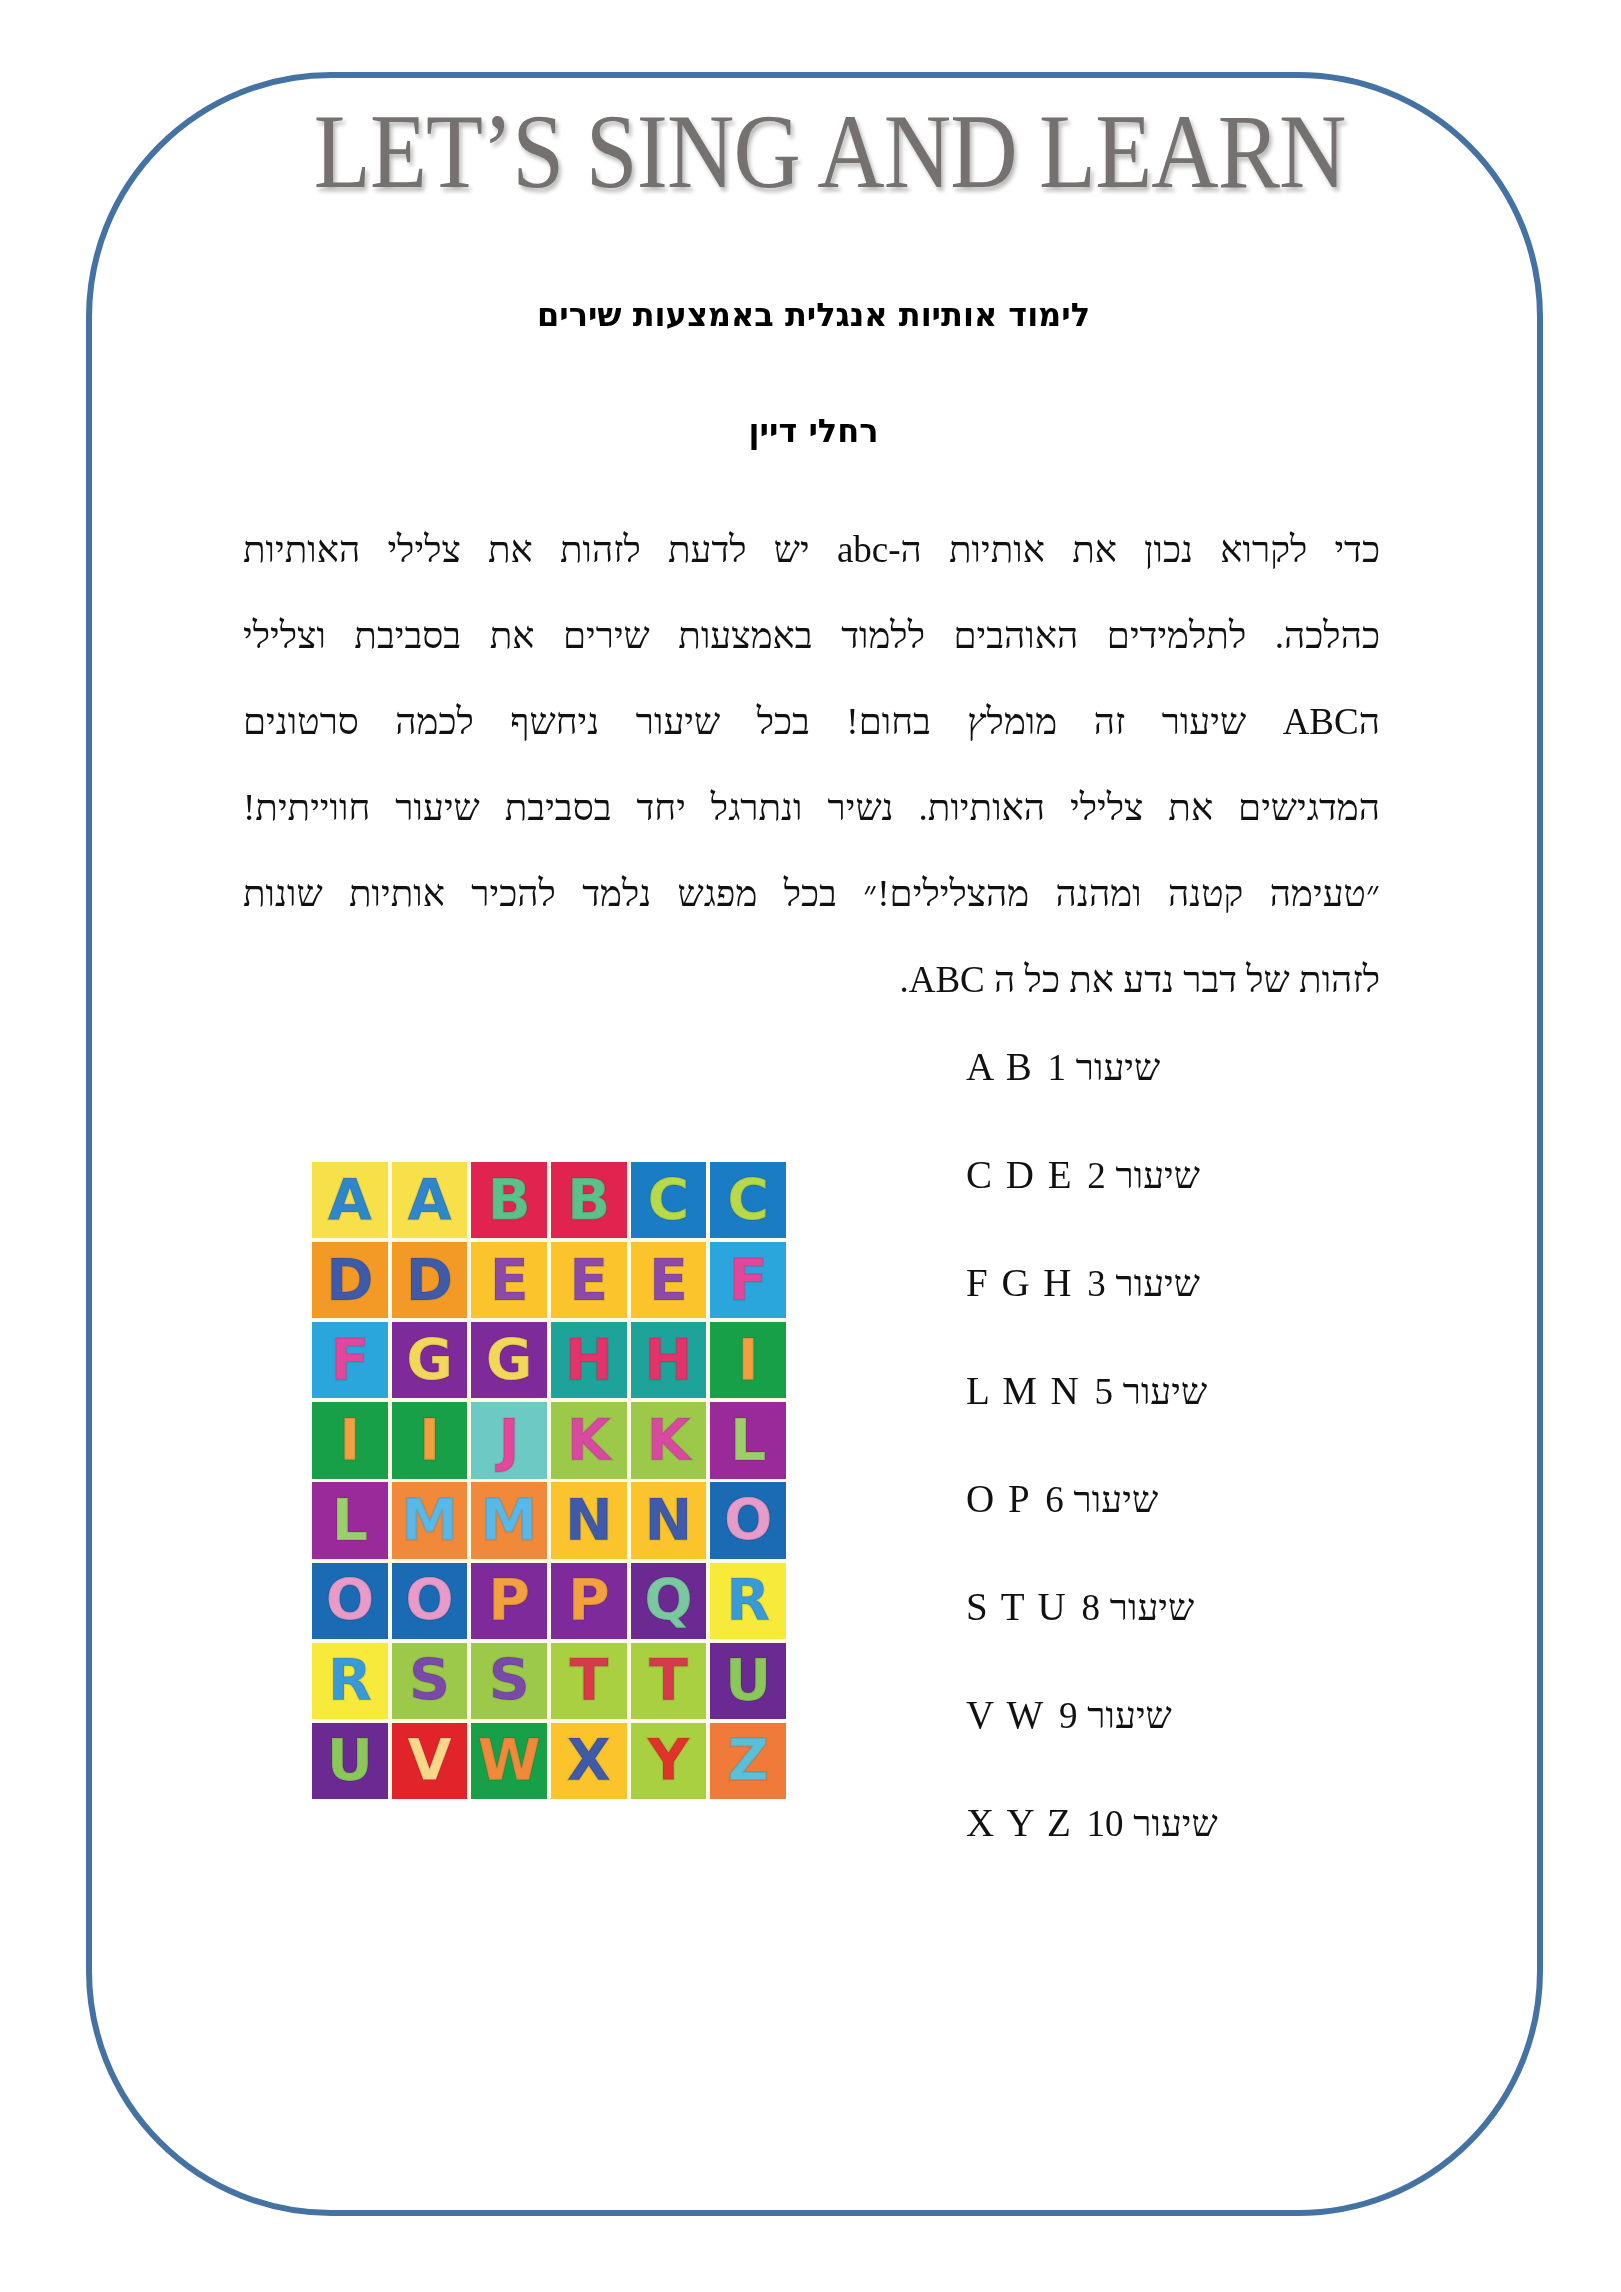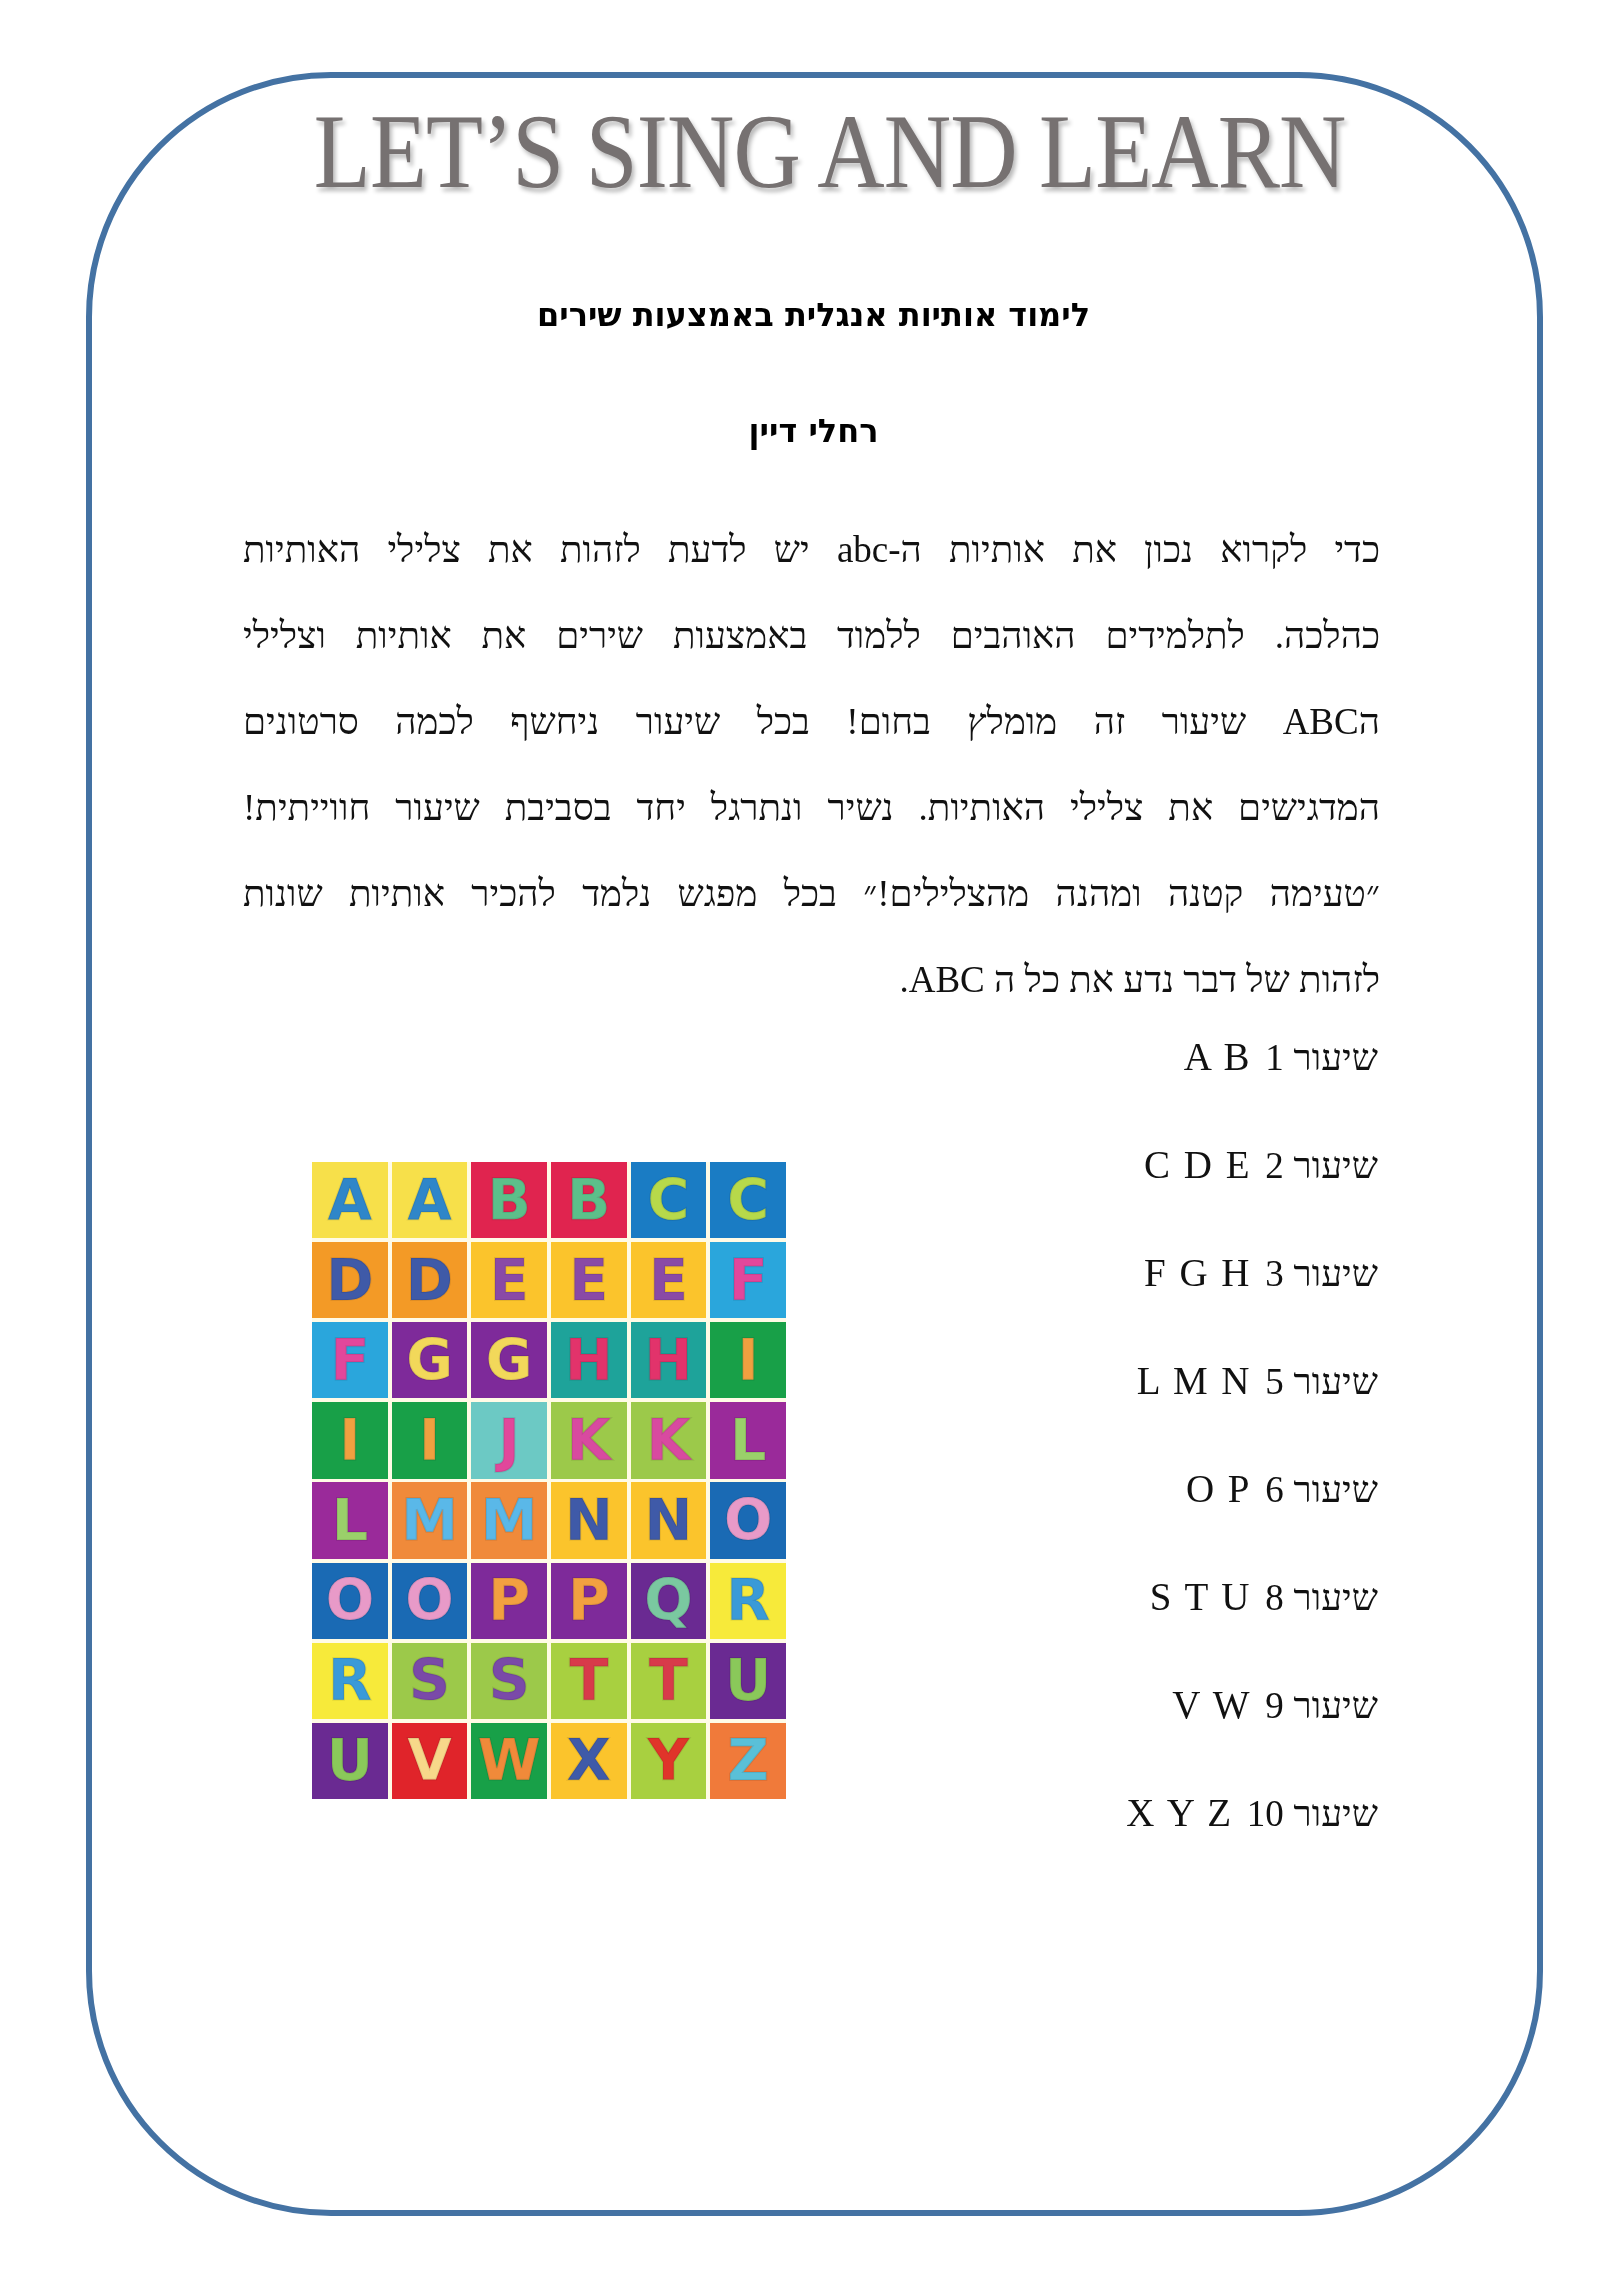--- a/index.html
+++ b/index.html
@@ -83,22 +83,22 @@
       right: 243px;
       top: 1037px;
       width: 412px;
       direction: rtl;
       font-family: "Liberation Serif", "DejaVu Serif", serif;
       font-size: 37px;
       color: #111;
     }
     .lesson {
       height: 108px;
-      line-height: 40px;
-      text-align: right;
+      line-height: 59px;
+      text-align: left;
       white-space: nowrap;
     }
     .lesson .word { margin-left: 9.8px; }
     .lesson .num { margin-left: 13.7px; }
     .lesson .letters {
       display: inline-block;
       direction: ltr;
       letter-spacing: 2px;
       font-size: 39px;
     }
@@ -132,21 +132,21 @@
 
 <div class="frame"></div>
 
 <div class="title">LET’S SING AND LEARN</div>
 
 <div class="subtitle s1">לימוד אותיות אנגלית באמצעות שירים</div>
 <div class="subtitle s2">רחלי דיין</div>
 
 <div class="paragraph">
   <span class="line">כדי לקרוא נכון את אותיות ה-abc יש לדעת לזהות את צלילי האותיות</span>
-  <span class="line">כהלכה. לתלמידים האוהבים ללמוד באמצעות שירים את אותיות וצלילי</span>
+  <span class="line">כהלכה. לתלמידים האוהבים ללמוד באמצעות שירים את בסביבת וצלילי</span>
   <span class="line">הABC שיעור זה מומלץ בחום! בכל שיעור ניחשף לכמה סרטונים</span>
   <span class="line">המדגישים את צלילי האותיות. נשיר ונתרגל יחד בסביבת שיעור חווייתית!</span>
   <span class="line">״טעימה קטנה ומהנה מהצלילים!״ בכל מפגש נלמד להכיר אותיות שונות</span>
   <span class="line last">לזהות של דבר נדע את כל ה ABC.</span>
 </div>
 
 <div class="lessons" id="lesson-list">
     <div class="lesson"><span class="word">שיעור</span><span class="num">1</span><span class="letters">A B</span></div>
     <div class="lesson"><span class="word">שיעור</span><span class="num">2</span><span class="letters">C D E</span></div>
     <div class="lesson"><span class="word">שיעור</span><span class="num">3</span><span class="letters">F G H</span></div>

